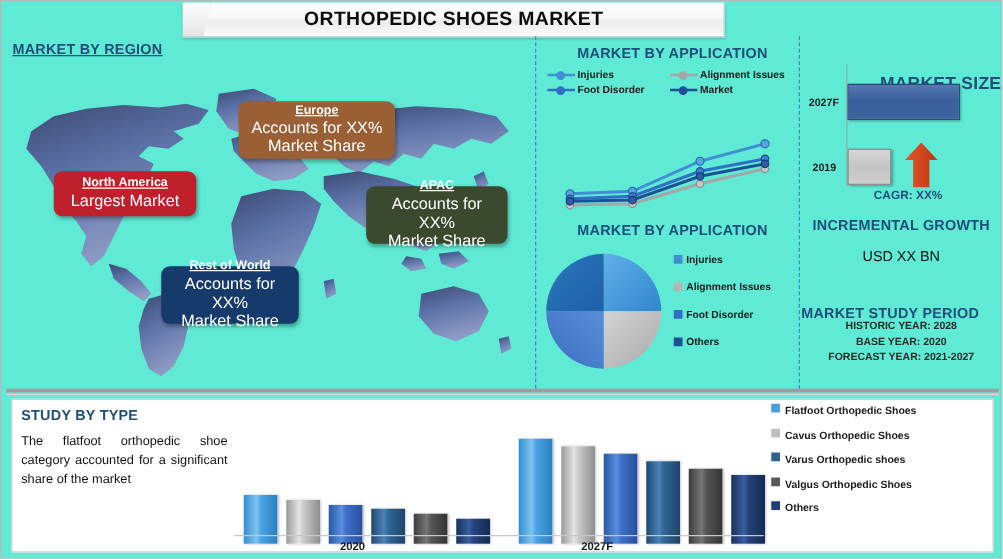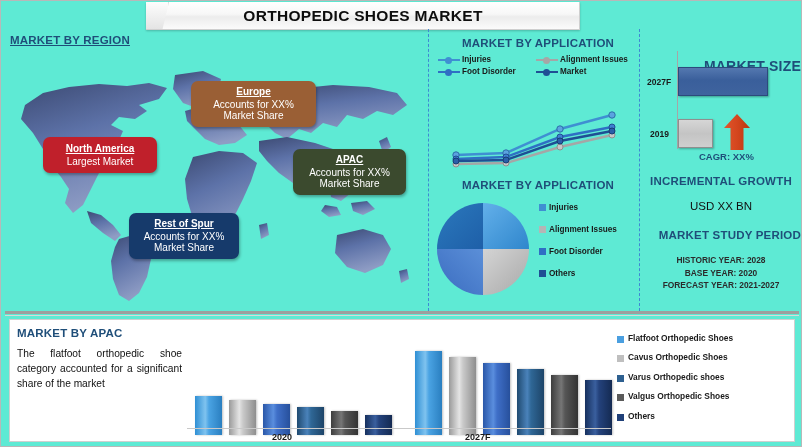--- a/index.html
+++ b/index.html
@@ -49,21 +49,21 @@
   #map-wrap svg{display:block;width:100%;height:100%;}
 
   .callout{
     position:absolute;border-radius:7px;color:#ffffff;text-align:center;
     box-shadow:1px 2px 3px rgba(0,0,0,.3);
     display:flex;flex-direction:column;align-items:center;justify-content:center;
     line-height:1.15;padding:3px 6px;box-sizing:border-box;
   }
   .callout .c-name{font-weight:bold;font-size:10px;text-decoration:underline;
     margin-bottom:1px;}
-  .callout .c-line{font-size:10px;}
+  .callout .c-line{font-size:13px;}
 
   #callout-na{left:42px;top:136px;width:114px;height:36px;background:#C0202B;}
   #callout-eu{left:190px;top:80px;width:125px;height:46px;background:#9A5F35;}
   #callout-apac{left:292px;top:148px;width:113px;height:46px;background:#3B4A2E;}
   #callout-row{left:128px;top:212px;width:110px;height:46px;background:#163A6B;}
 
   
   #app-line-title{position:absolute;left:447px;top:36px;width:180px;
     text-align:center;font-size:11.5px;}
   #app-legend{position:absolute;left:437px;top:54px;width:196px;
@@ -101,21 +101,21 @@
     background:linear-gradient(180deg,#d6d6d6 0%,#c4c4c4 50%,#cfcfcf 100%);
     border:1px solid #8f8f8f;box-shadow:1px 1px 2px rgba(0,0,0,.3);}
   #cagr-arrow{position:absolute;left:723px;top:113px;width:26px;height:36px;}
   #cagr-text{position:absolute;left:698px;top:150px;font-size:9.5px;
     font-weight:bold;color:#1F4E79;}
 
   #inc-title{position:absolute;left:640px;top:174px;width:160px;text-align:center;
     font-size:11.5px;}
   #inc-value{position:absolute;left:640px;top:199px;width:160px;text-align:center;
     font-size:11.5px;font-weight:normal;color:#111111;}
-  #msp-title{position:absolute;left:640px;top:228px;width:160px;text-align:right;
+  #msp-title{position:absolute;left:640px;top:244px;width:160px;text-align:left;
     font-size:11.5px;}
   #msp-lines{position:absolute;left:640px;top:253px;width:160px;text-align:center;
     font-size:8.4px;font-weight:bold;color:#2b2b2b;line-height:1.5;}
 
   
   #type-box{position:absolute;left:8px;top:318px;width:786px;height:123px;
     border:1px solid #cfcfcf;box-sizing:border-box;background:#fff;}
   #type-title{position:absolute;left:16px;top:326px;font-size:11.5px;}
   #type-text{position:absolute;left:16px;top:346px;width:165px;font-size:10.2px;
     color:#111111;line-height:1.45;text-align:justify;}
@@ -124,21 +124,21 @@
   #type-axis{position:absolute;left:186px;top:427px;width:424px;height:1px;
     background:#c9c9c9;}
   .grp-label{position:absolute;font-size:9px;font-weight:bold;color:#1a1a1a;}
   #grp-2020{left:271px;top:431px;}
   #grp-2027{left:464px;top:431px;}
 
   .bar3d{position:absolute;bottom:0;width:27px;box-shadow:1px 0 2px rgba(0,0,0,.25);}
 
   #type-legend{position:absolute;left:616px;top:322px;width:180px;
     font-size:8.4px;color:#1a1a1a;font-weight:bold;}
-  #type-legend .tl{display:flex;align-items:flex-end;height:19.5px;}
+  #type-legend .tl{display:flex;align-items:flex-start;height:19.5px;}
   #type-legend .tl span.sw{width:7px;height:7px;margin-right:4px;
     flex:0 0 auto;display:block;}
 </style>
 </head>
 <body>
 
 <div id="page">
 
   <div id="title-banner">
     <div id="title-text">ORTHOPEDIC SHOES MARKET</div>
@@ -215,21 +215,21 @@
     <div class="c-line">Market Share</div>
   </div>
 
   <div class="callout" id="callout-apac">
     <div class="c-name">APAC</div>
     <div class="c-line">Accounts for XX%</div>
     <div class="c-line">Market Share</div>
   </div>
 
   <div class="callout" id="callout-row">
-    <div class="c-name">Rest of Spur</div>
+    <div class="c-name">Rest of World</div>
     <div class="c-line">Accounts for XX%</div>
     <div class="c-line">Market Share</div>
   </div>
 
   <div id="app-line-title" class="panel-title">MARKET BY APPLICATION</div>
 
   <div id="app-legend">
     <div class="lg">
       <span class="mk">
         <i style="background:#3f8fd2"></i>
@@ -358,21 +358,21 @@
   <div id="inc-value">USD XX BN</div>
 
   <div id="msp-title" class="panel-title">MARKET STUDY PERIOD</div>
   <div id="msp-lines">
     <div>HISTORIC YEAR: 2028</div>
     <div>BASE YEAR: 2020</div>
     <div>FORECAST YEAR: 2021-2027</div>
   </div>
 
   <div id="type-box"></div>
-  <div id="type-title" class="panel-title">MARKET BY APAC</div>
+  <div id="type-title" class="panel-title">STUDY BY TYPE</div>
   <div id="type-text">The flatfoot orthopedic shoe category accounted for a significant share of the market</div>
 
   <div id="type-chart">
 
     <div class="bar3d" style="left:8px;height:39px;background:linear-gradient(90deg,#2f8fd4 0%,#7fc3ef 38%,#4aa3e3 52%,#2a7fc0 100%);"></div>
     <div class="bar3d" style="left:42px;height:35px;background:linear-gradient(90deg,#9a9a9a 0%,#e4e4e4 38%,#c9c9c9 52%,#8e8e8e 100%);"></div>
     <div class="bar3d" style="left:76px;height:31px;background:linear-gradient(90deg,#2a57a8 0%,#5a8ede 38%,#3f6fc8 52%,#27509c 100%);"></div>
     <div class="bar3d" style="left:110px;height:28px;background:linear-gradient(90deg,#1f4a70 0%,#4a82ba 38%,#2f6796 52%,#1d4468 100%);"></div>
     <div class="bar3d" style="left:144px;height:24px;background:linear-gradient(90deg,#3d3d3d 0%,#767676 38%,#565656 52%,#333333 100%);"></div>
     <div class="bar3d" style="left:178px;height:20px;background:linear-gradient(90deg,#16305e 0%,#3a5f9e 38%,#24427c 52%,#142a52 100%);"></div>

